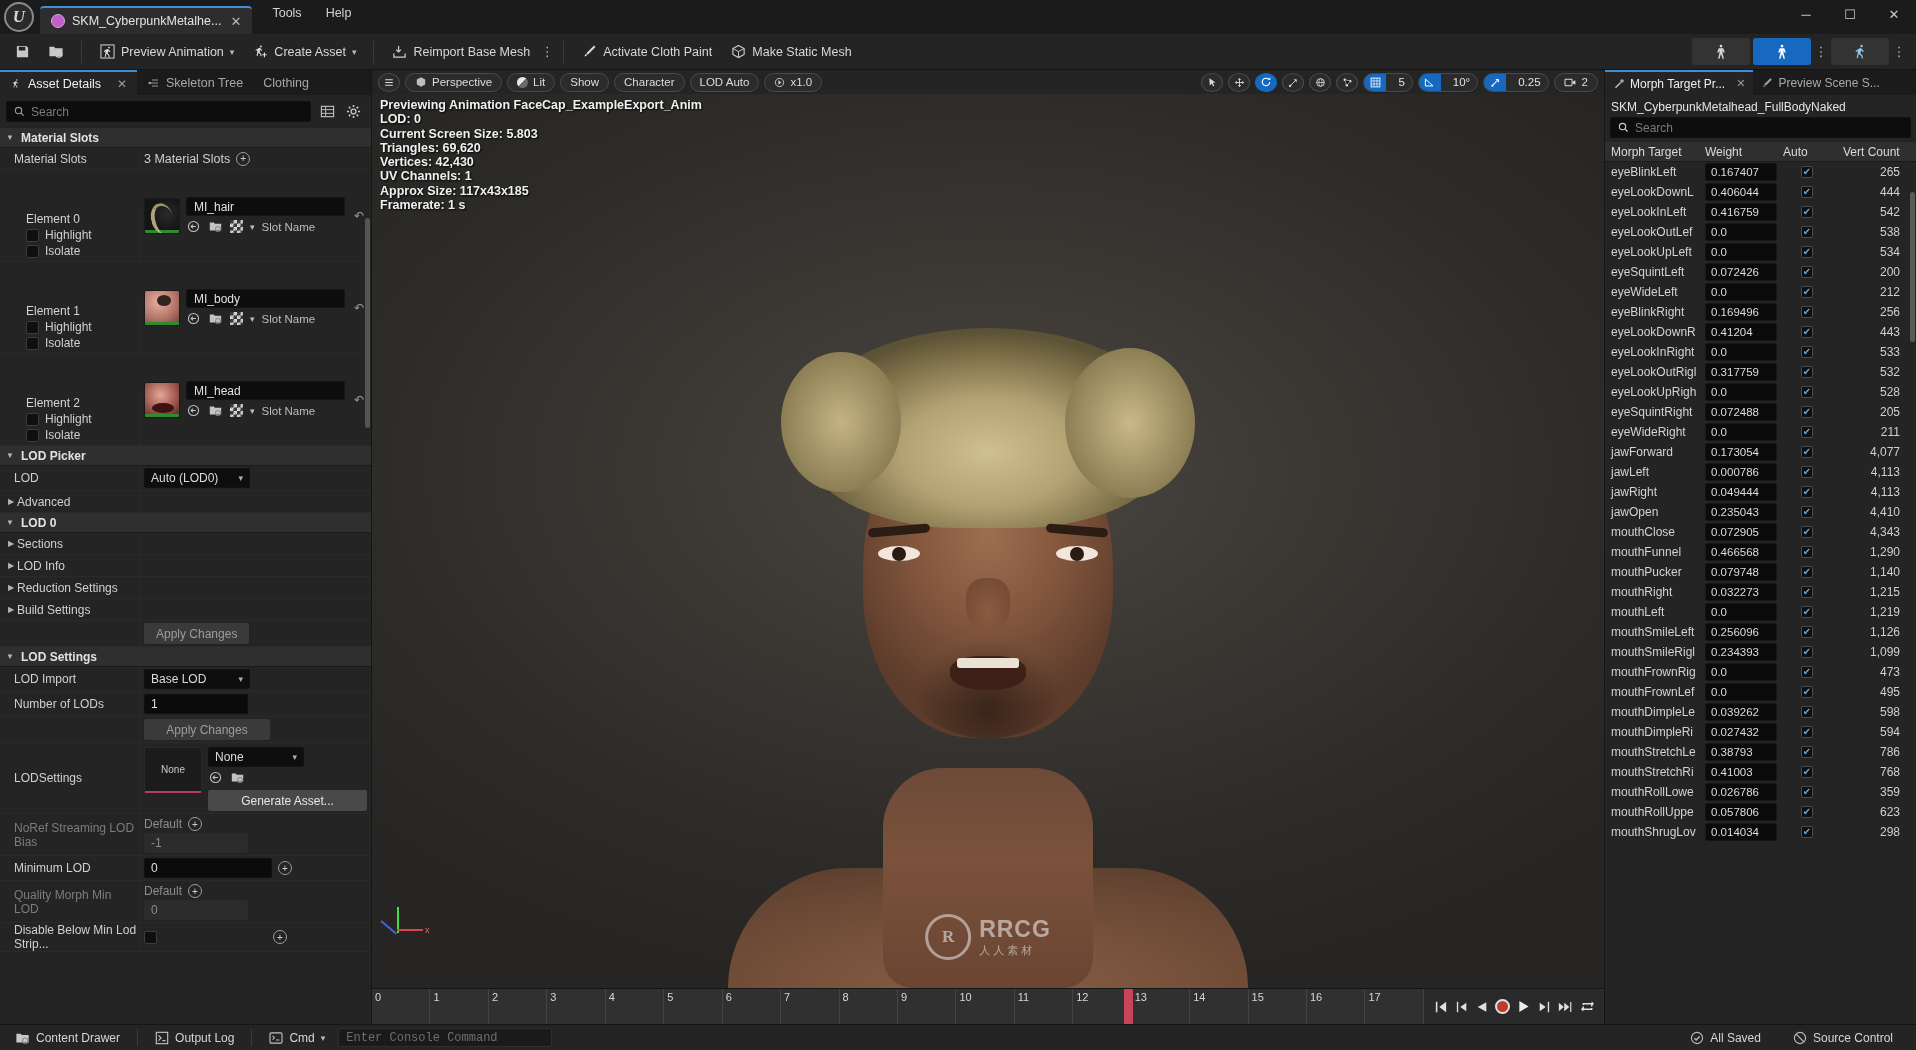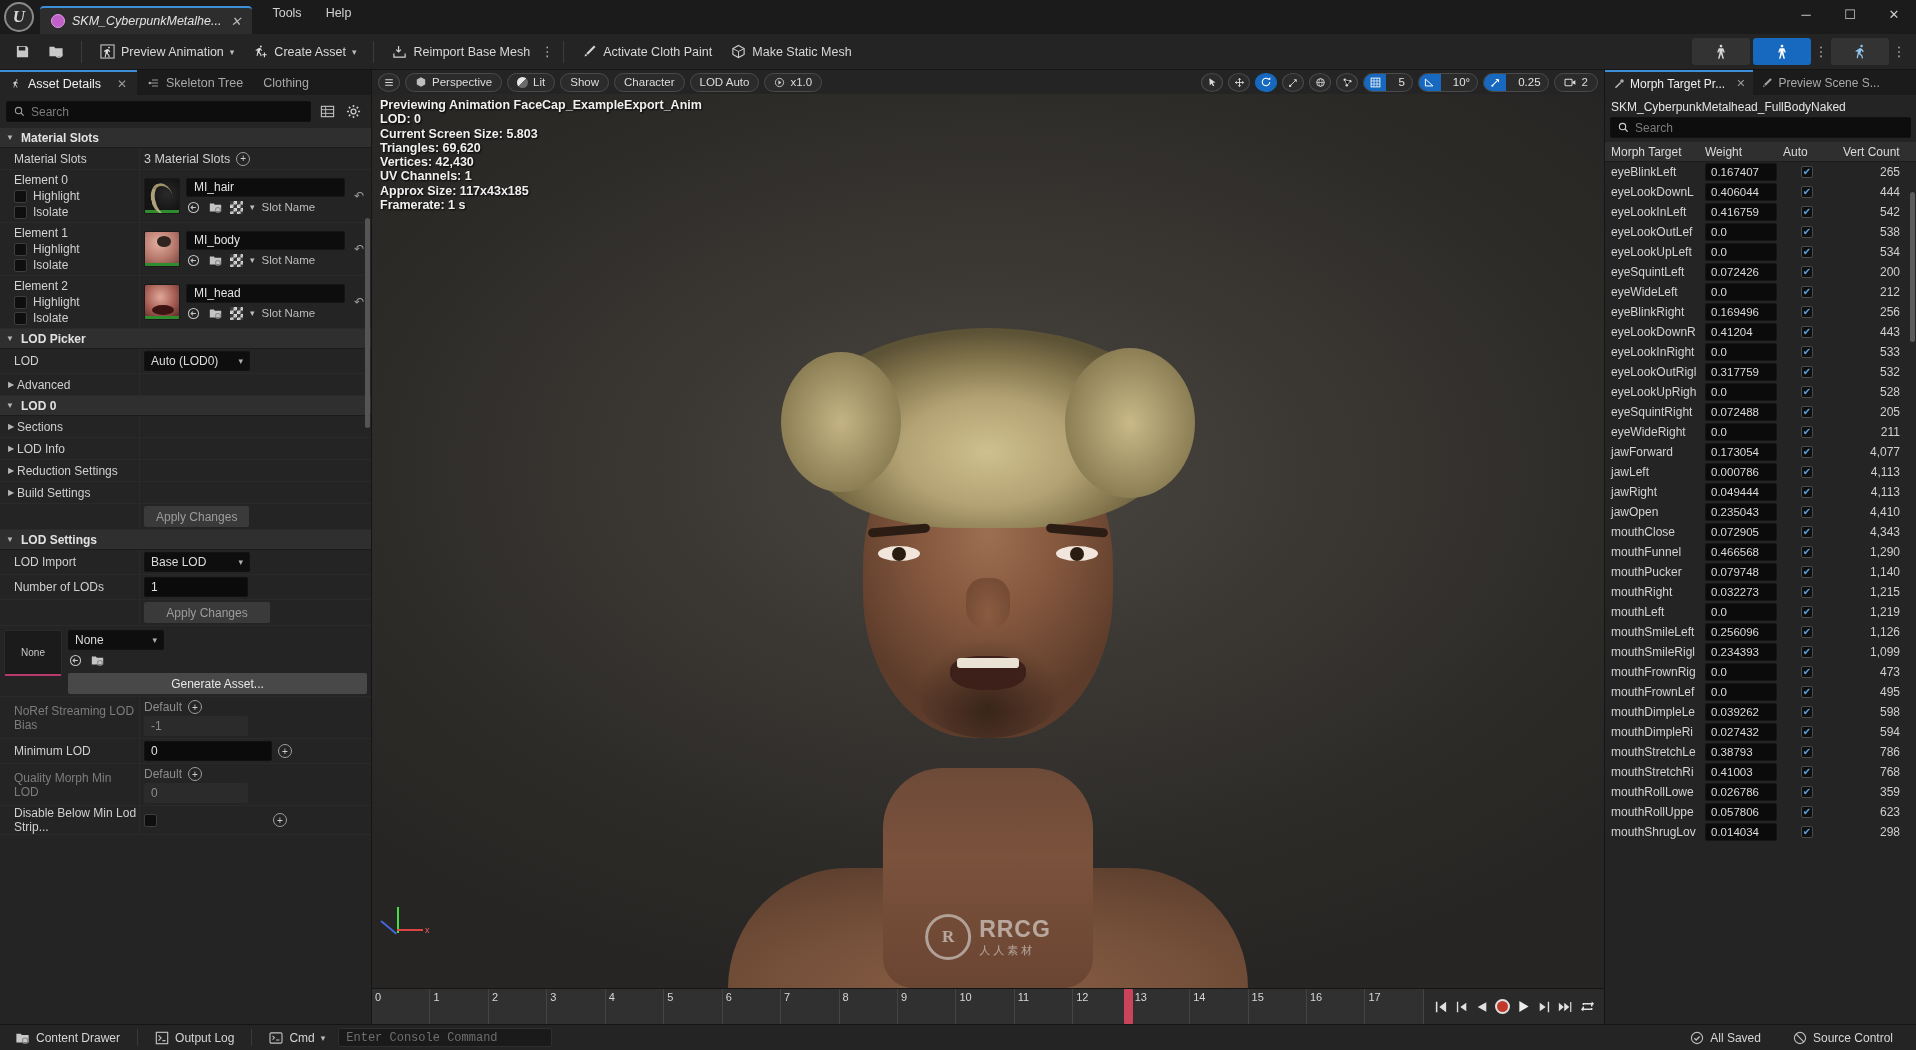--- a/index.html
+++ b/index.html
@@ -16,21 +16,21 @@
   .titlebar{ height:34px; background:#1b1b1b; display:flex; align-items:flex-end; position:relative; flex:0 0 34px;}
   .ue-logo{ position:absolute; left:4px; top:2px; width:30px; height:30px; border-radius:50%;
             background:#2a2a2a; border:2px solid #8a8a8a; display:flex; align-items:center; justify-content:center;
             color:#d6d6d6; font-size:17px; font-family:"Liberation Serif", serif; font-style:italic; font-weight:bold;}
   .menubar{ position:absolute; left:48px; top:0px; height:26px; display:flex; align-items:center; gap:2px;}
   .menubar .mi{ padding:4px 11px; color:#d2d2d2; font-size:12.5px; border-radius:2px; cursor:default;}
   .wincontrols{ position:absolute; right:0; top:0; height:28px; display:flex;}
   .wincontrols div{ width:44px; height:28px; display:flex; align-items:center; justify-content:center; color:#cacaca; font-size:13px;}
 
   
-  .tabstrip{ position:absolute; left:40px; bottom:0; display:flex; align-items:flex-end; height:28px;font-style:italic;}
+  .tabstrip{ position:absolute; left:40px; bottom:0; display:flex; align-items:flex-end; height:28px;}
   .doctab{ background:#2d2d2d; height:28px; display:flex; align-items:center; gap:7px;
            padding:0 9px 0 11px; border-top-left-radius:4px; border-top-right-radius:4px;
            border-top:2px solid #3f8fd8; color:#e3e3e3; font-size:12.5px;}
   .doctab .dot{ width:14px; height:14px; border-radius:50%; background:#c060c8; border:1px solid #e0a0e8;
                 display:flex;align-items:center;justify-content:center;font-size:8px;color:#fff;}
   .doctab .x{ color:#b9b9b9; font-size:13px; padding:0 2px; cursor:pointer;}
 
   
   .toolbar{ height:36px; background:#242424; display:flex; align-items:center; padding:0 6px; gap:2px;
             border-bottom:1px solid #151515; flex:0 0 36px; position:relative;}
@@ -71,21 +71,21 @@
   .combo{ height:20px; background:#0e0e0e; border:1px solid #121212; border-radius:2px; display:flex;
           align-items:center; justify-content:space-between; padding:0 6px; color:#dcdcdc; font-size:12px; min-width:96px;}
   .combo .cv{ font-size:12px;}
   .combo .ch{ font-size:9px; color:#b0b0b0; margin-left:12px;}
   .numfield{ height:20px; background:#0b0b0b; border:1px solid #111; border-radius:2px; display:flex; align-items:center;
              padding:0 6px; color:#e0e0e0; font-size:12px; width:104px;}
   .numfield.dim{ background:#2b2b2b; border-color:#2b2b2b; color:#8d8d8d;}
   .btnflat{ height:21px; background:#3a3a3a; border-radius:2px; display:flex; align-items:center; justify-content:center;
             color:#9c9c9c; font-size:12px; padding:0 12px;}
   .btnflat.strong{ background:#484848; color:#e6e6e6;}
-  .elemlabel{ width:140px; flex:0 0 140px; padding:3px 0 3px 14px; border-right:1px solid #2a2a2a;}
+  .elemlabel{ width:140px; flex:0 0 140px; padding:3px 0 3px 26px; border-right:1px solid #2a2a2a;margin-top:39px;}
   .elemlabel .en{ color:#d4d4d4; font-size:12px; margin-bottom:2px;}
   .elemlabel .cb{ display:flex; align-items:center; gap:6px; margin-top:2px; color:#d0d0d0; font-size:12px;}
   .thumb{ width:36px; height:36px; border-radius:2px; overflow:hidden; border:1px solid #1a1a1a; flex:0 0 36px; position:relative;}
   .thumb .bar{ position:absolute; left:0; right:0; bottom:0; height:3px; background:#2e8b2e;}
   .th-hair{ background:radial-gradient(circle at 65% 45%, #2a2a2a 0%, #141414 60%), #101010;}
   .th-hair:after{ content:""; position:absolute; left:6px; top:4px; width:18px; height:28px; border-radius:50%;
                   border-left:4px solid #c9bb8c; border-top:3px solid #b8a878; transform:rotate(-12deg); opacity:.85;}
   .th-body{ background:radial-gradient(circle at 40% 32%, #e3b0a0 0%, #b5766a 55%, #6d4038 100%);}
   .th-body:after{ content:""; position:absolute; left:12px; top:4px; width:14px; height:11px; border-radius:50%; background:#2f241f;}
   .th-head{ background:radial-gradient(circle at 45% 35%, #e0a898 0%, #a85f55 50%, #4e221f 100%);}
@@ -597,20 +597,21 @@
             <div class="numfield">1</div>
           </div>
         </div>
         <div class="prow">
           <div class="plabel"></div>
           <div class="pval">
             <div class="btnflat" style="width:126px;">Apply Changes</div>
           </div>
         </div>
         <div class="prow" style="min-height:64px;">
+          <div class="plabel">LODSettings</div>
           <div class="pval" style="align-items:flex-start; padding-top:4px;">
             <div class="nonebox">None</div>
             <div class="matfield">
               <div class="combo" style="width:96px;">
                 <span class="cv">None</span>
                 <span class="ch">▾</span>
               </div>
               <div class="matrow2">
                 <span class="mini">
                   <svg width="13" height="13" viewBox="0 0 16 16">

